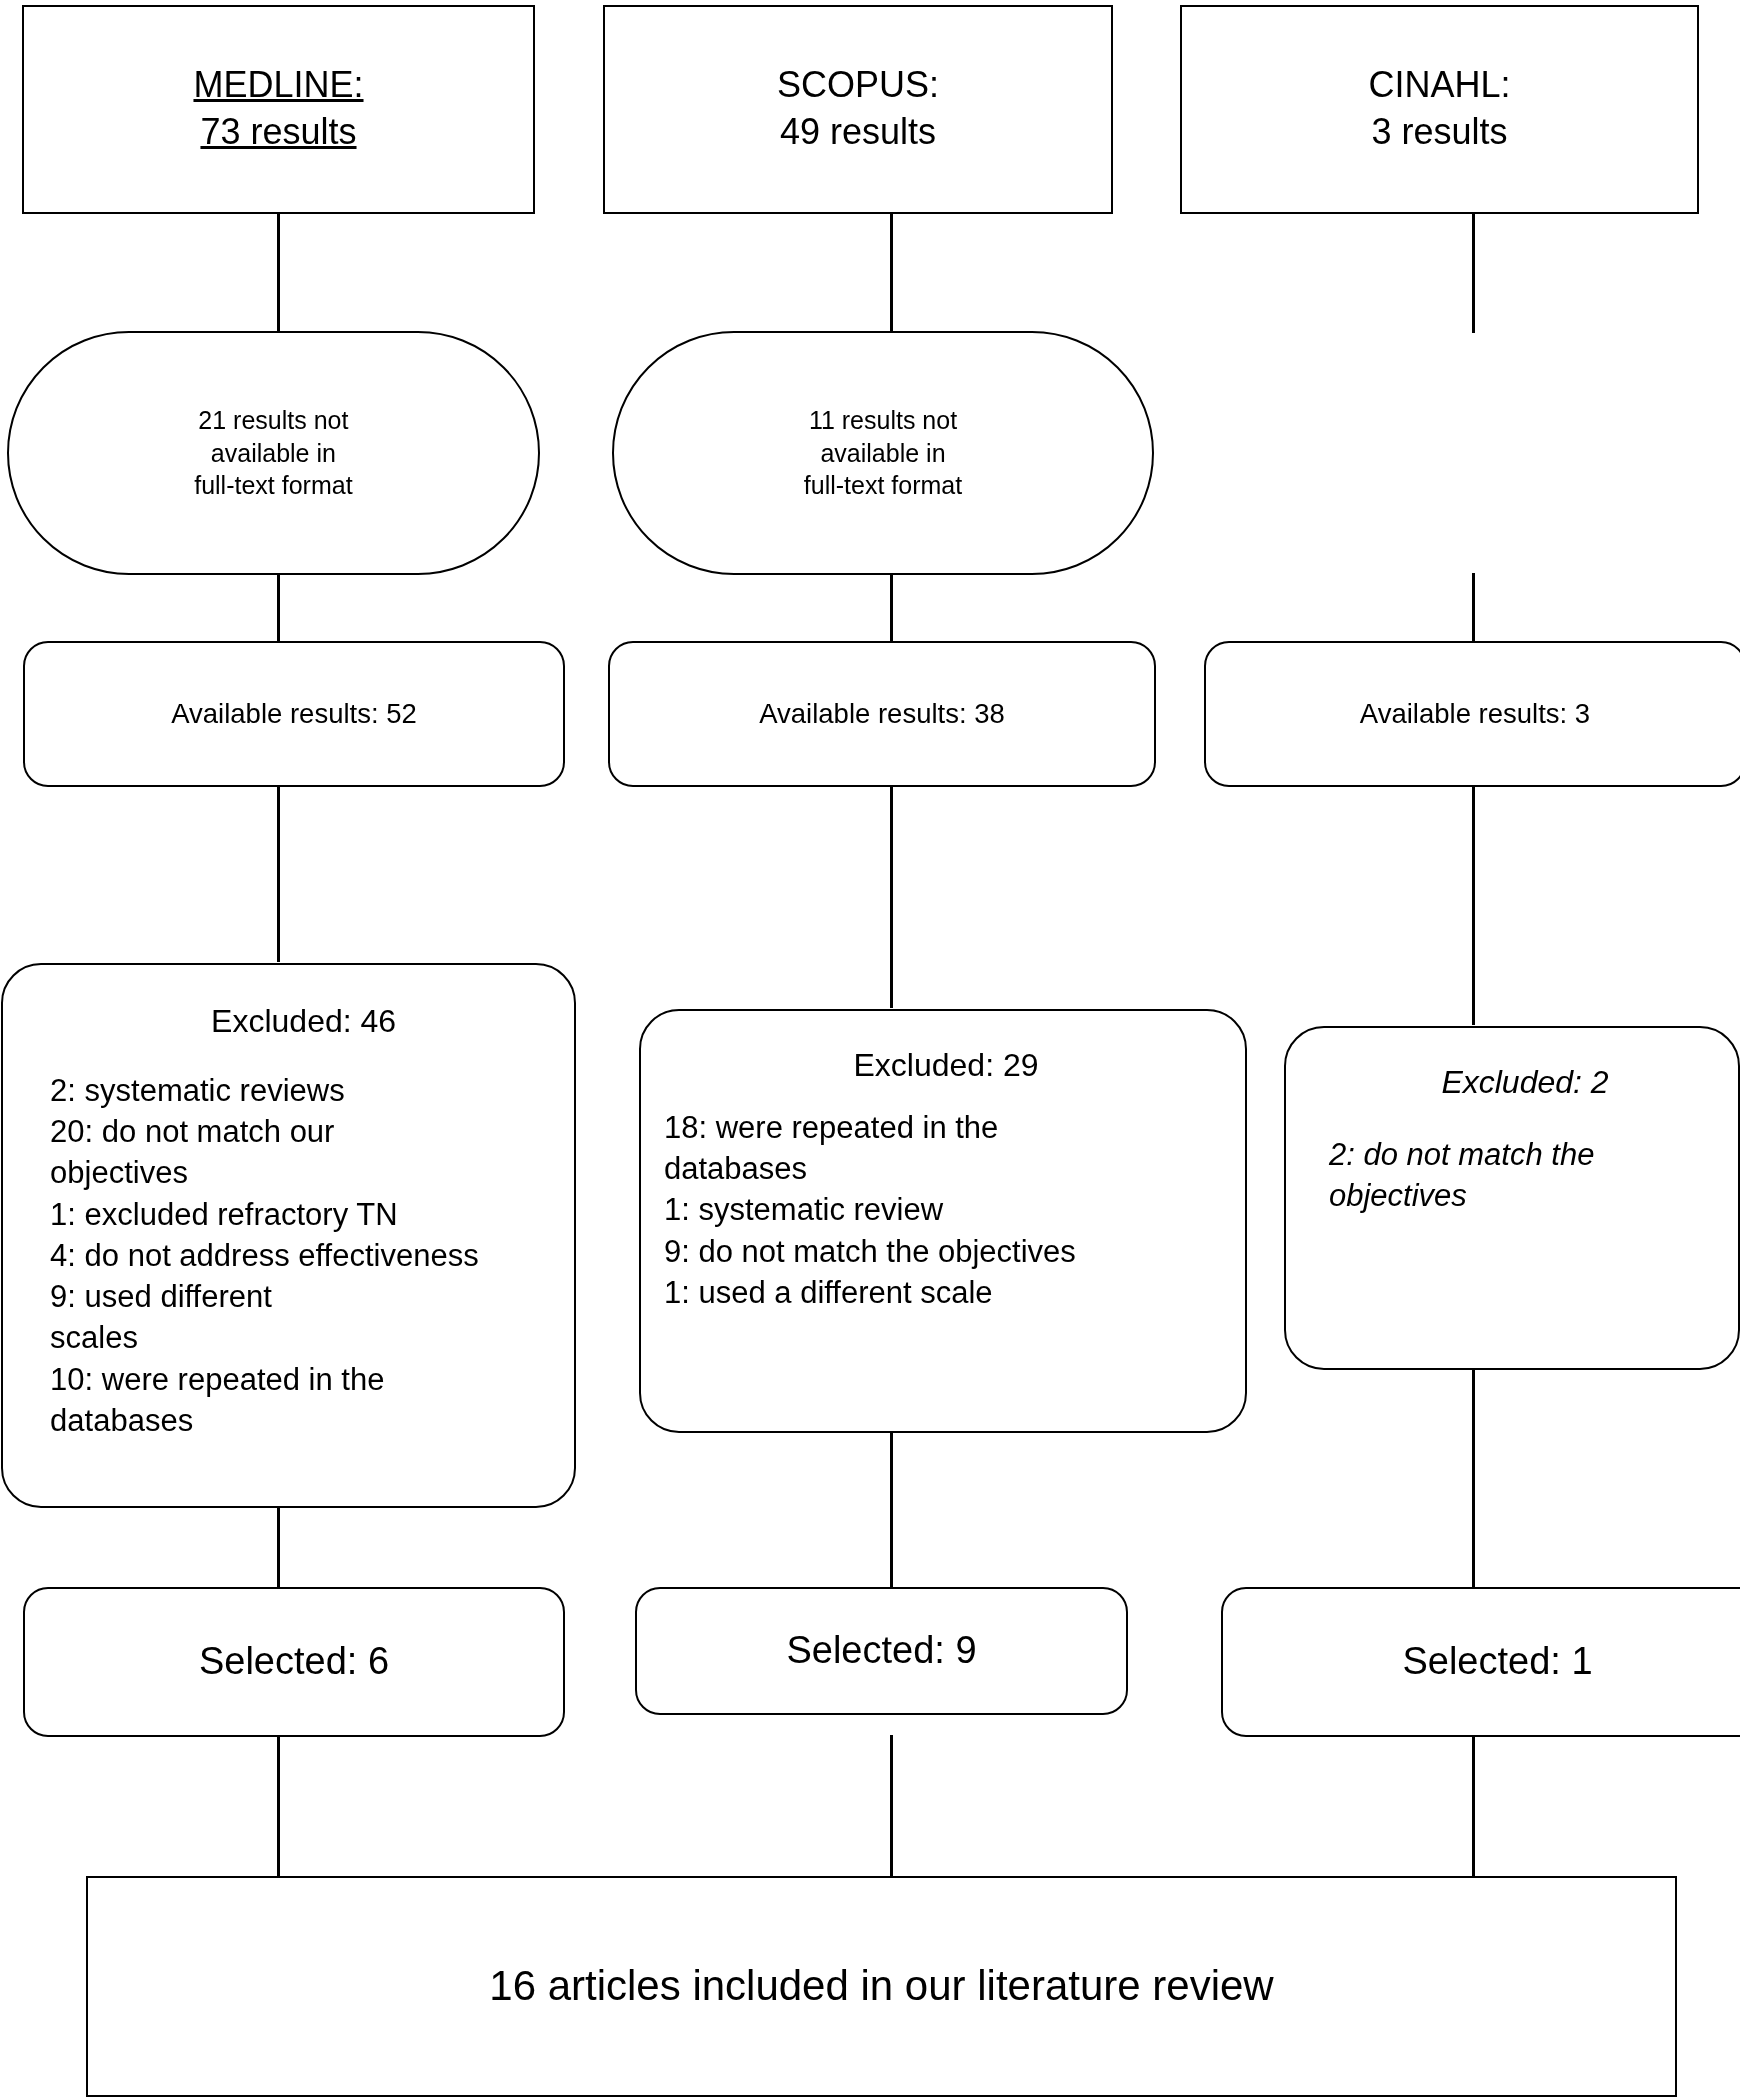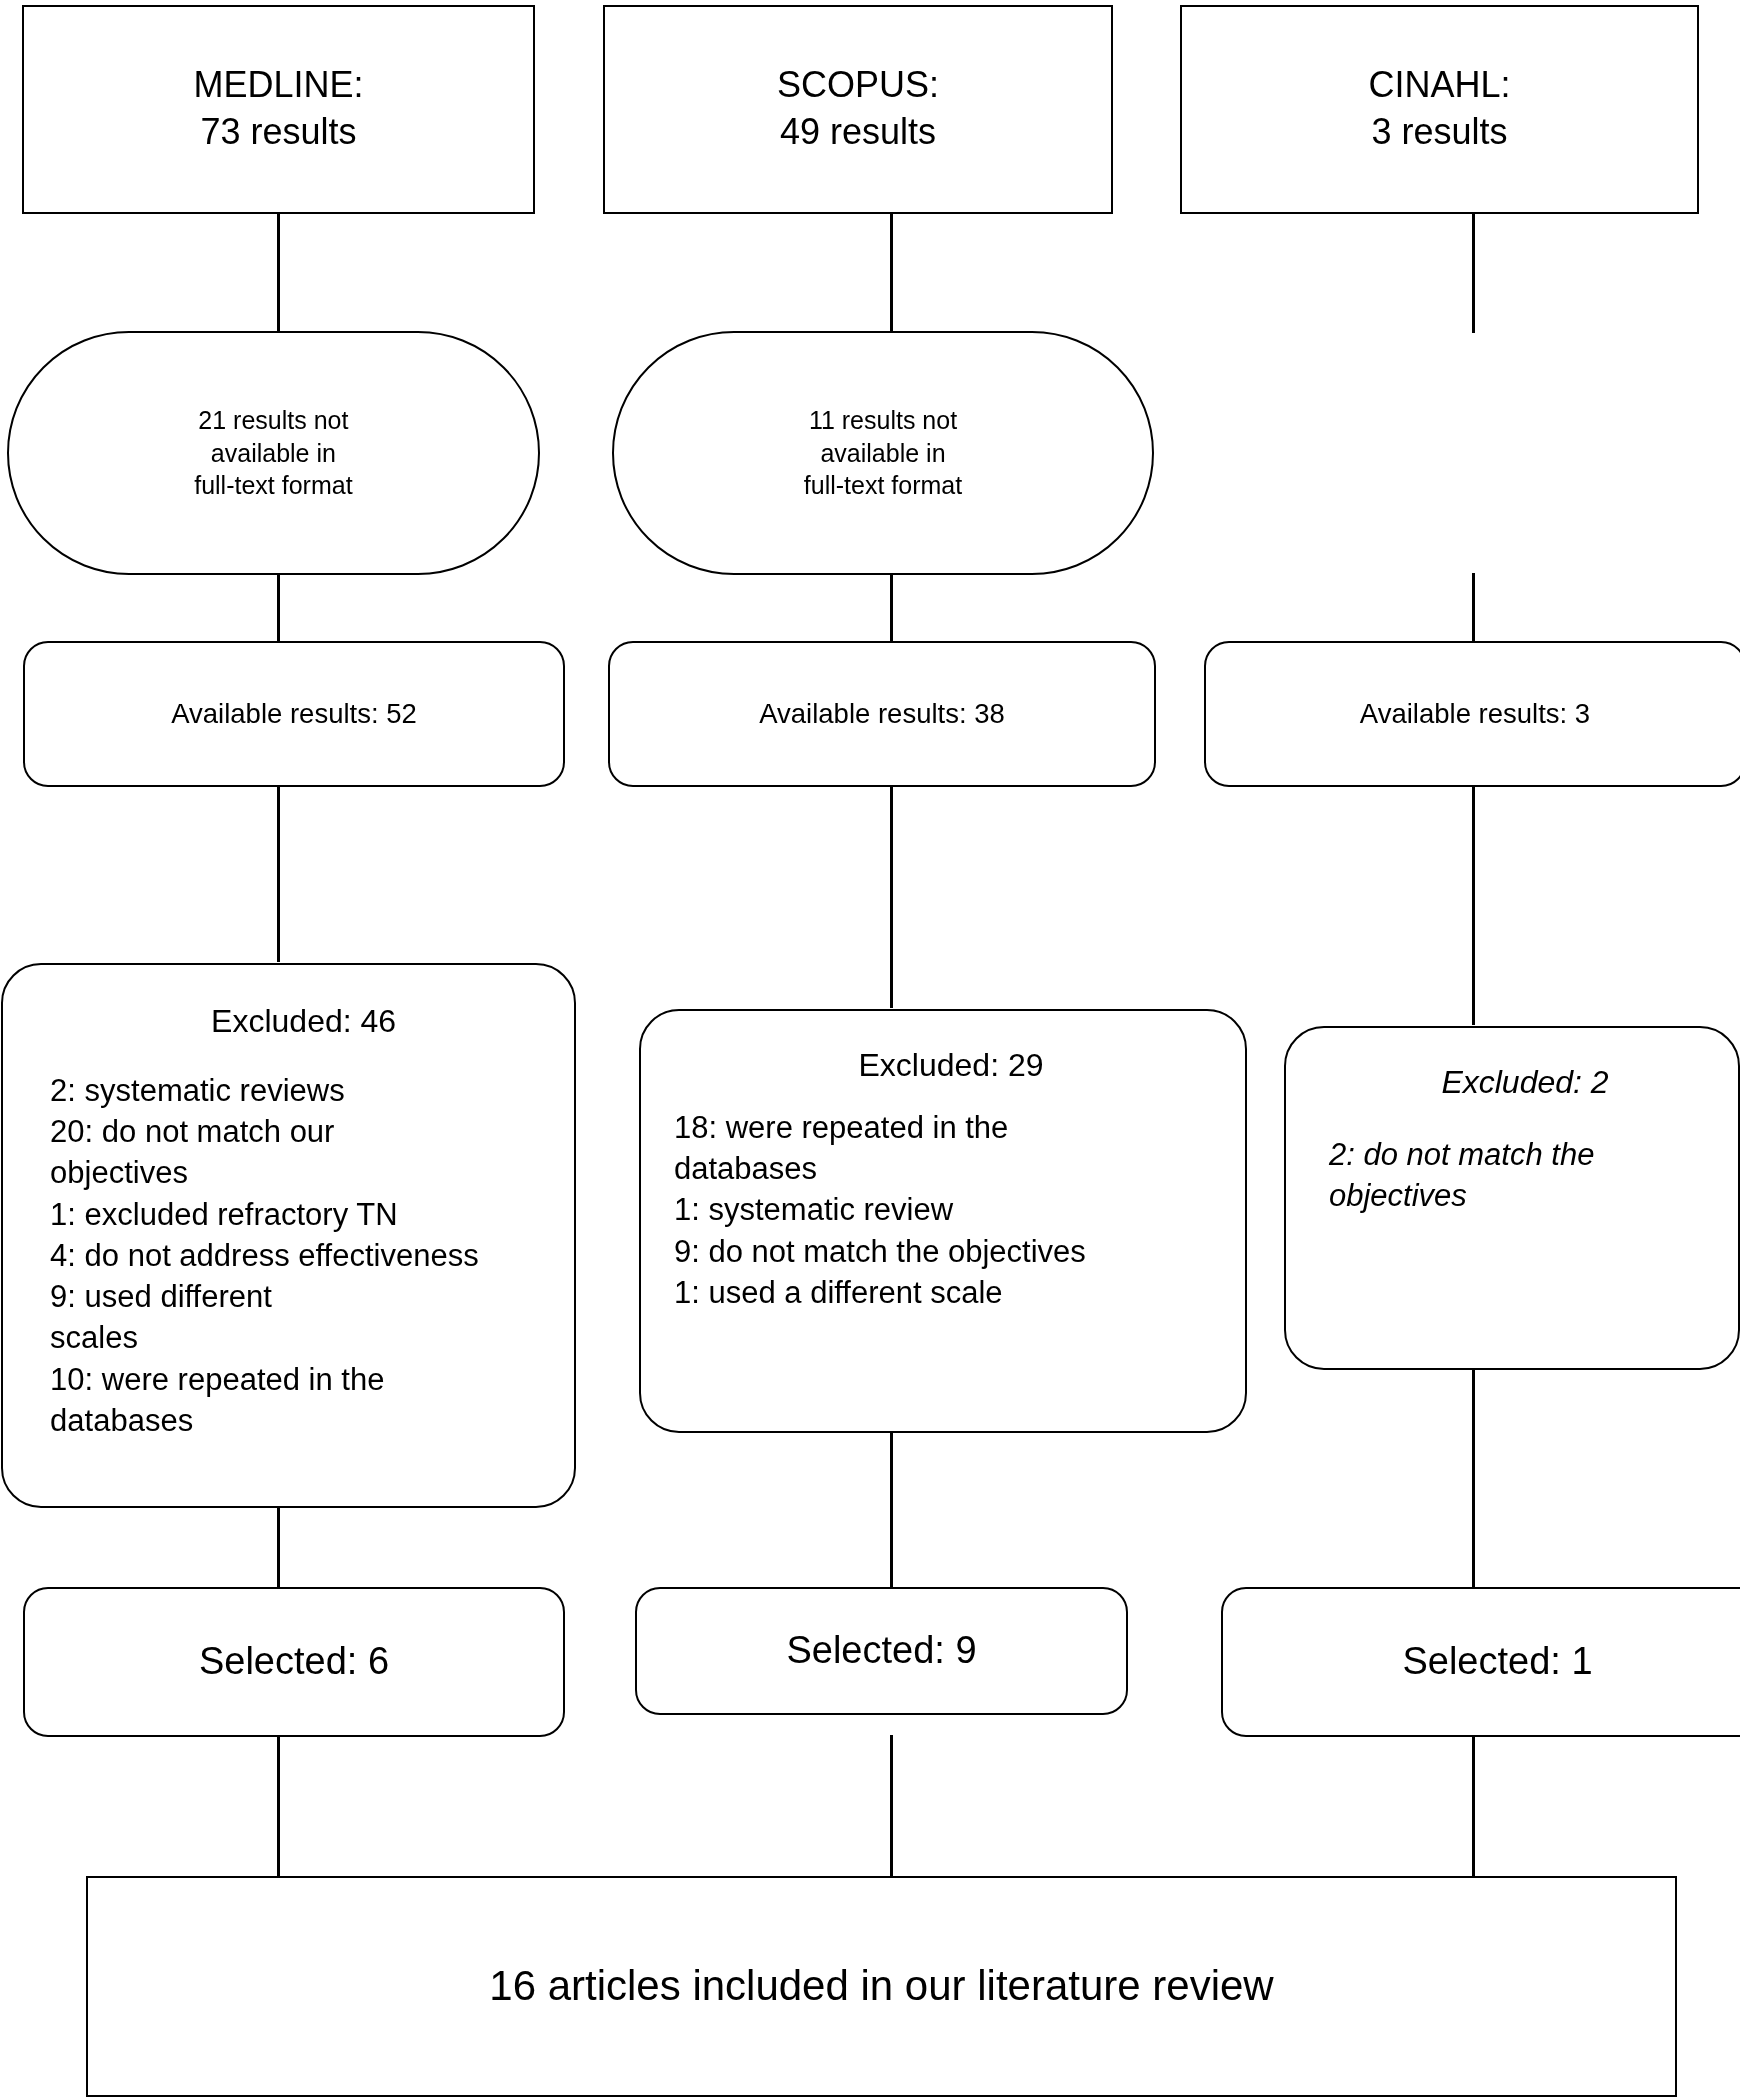--- a/index.html
+++ b/index.html
@@ -84,21 +84,21 @@
   <div class="conn" style="left:890px;top:787px;height:221px;"></div>
   <div class="conn" style="left:890px;top:1431px;height:163px;"></div>
   <div class="conn" style="left:890px;top:1735px;height:143px;"></div>
 
   <div class="conn" style="left:1472px;top:211px;height:122px;"></div>
   <div class="conn" style="left:1472px;top:573px;height:69px;"></div>
   <div class="conn" style="left:1472px;top:787px;height:238px;"></div>
   <div class="conn" style="left:1472px;top:1370px;height:224px;"></div>
   <div class="conn" style="left:1472px;top:1735px;height:143px;"></div>
 
-  <div class="node rect fs-src" style="left:22px;top:4.6px;width:513px;height:209px;">
+  <div class="node rect fs-src" style="left:22px;top:4.6px;width:513px;height:209px;text-decoration:underline;">
     <span class="txt">MEDLINE:
 73 results</span>
   </div>
 
   <div class="node rect fs-src" style="left:603px;top:4.6px;width:510px;height:209px;">
     <span class="txt">SCOPUS:
 49 results</span>
   </div>
 
   <div class="node rect fs-src" style="left:1180px;top:4.6px;width:519px;height:209px;">
@@ -137,21 +137,21 @@
 20: do not match our
 objectives
 1: excluded refractory TN
 4: do not address effectiveness
 9: used different
 scales
 10: were repeated in the
 databases</span>
   </div>
 
-  <div class="node biground excl" style="left:639px;top:1009px;width:608px;height:424px;padding:36px 17px 17px 33px;display:block;">
+  <div class="node biground excl" style="left:639px;top:1009px;width:608px;height:424px;padding:36px 17px 17px 23px;display:block;">
     <span class="head fs-excl-h">Excluded: 29</span>
     <span class="body fs-excl-b" style="margin-top:23px;">18: were repeated in the
 databases
 1: systematic review
 9: do not match the objectives
 1: used a different scale</span>
   </div>
 
   <div class="node biground excl" style="left:1284px;top:1026px;width:456px;height:344px;padding:36px 17px 17px 43px;display:block;font-style:italic;">
     <span class="head fs-excl-h">Excluded: 2</span>

